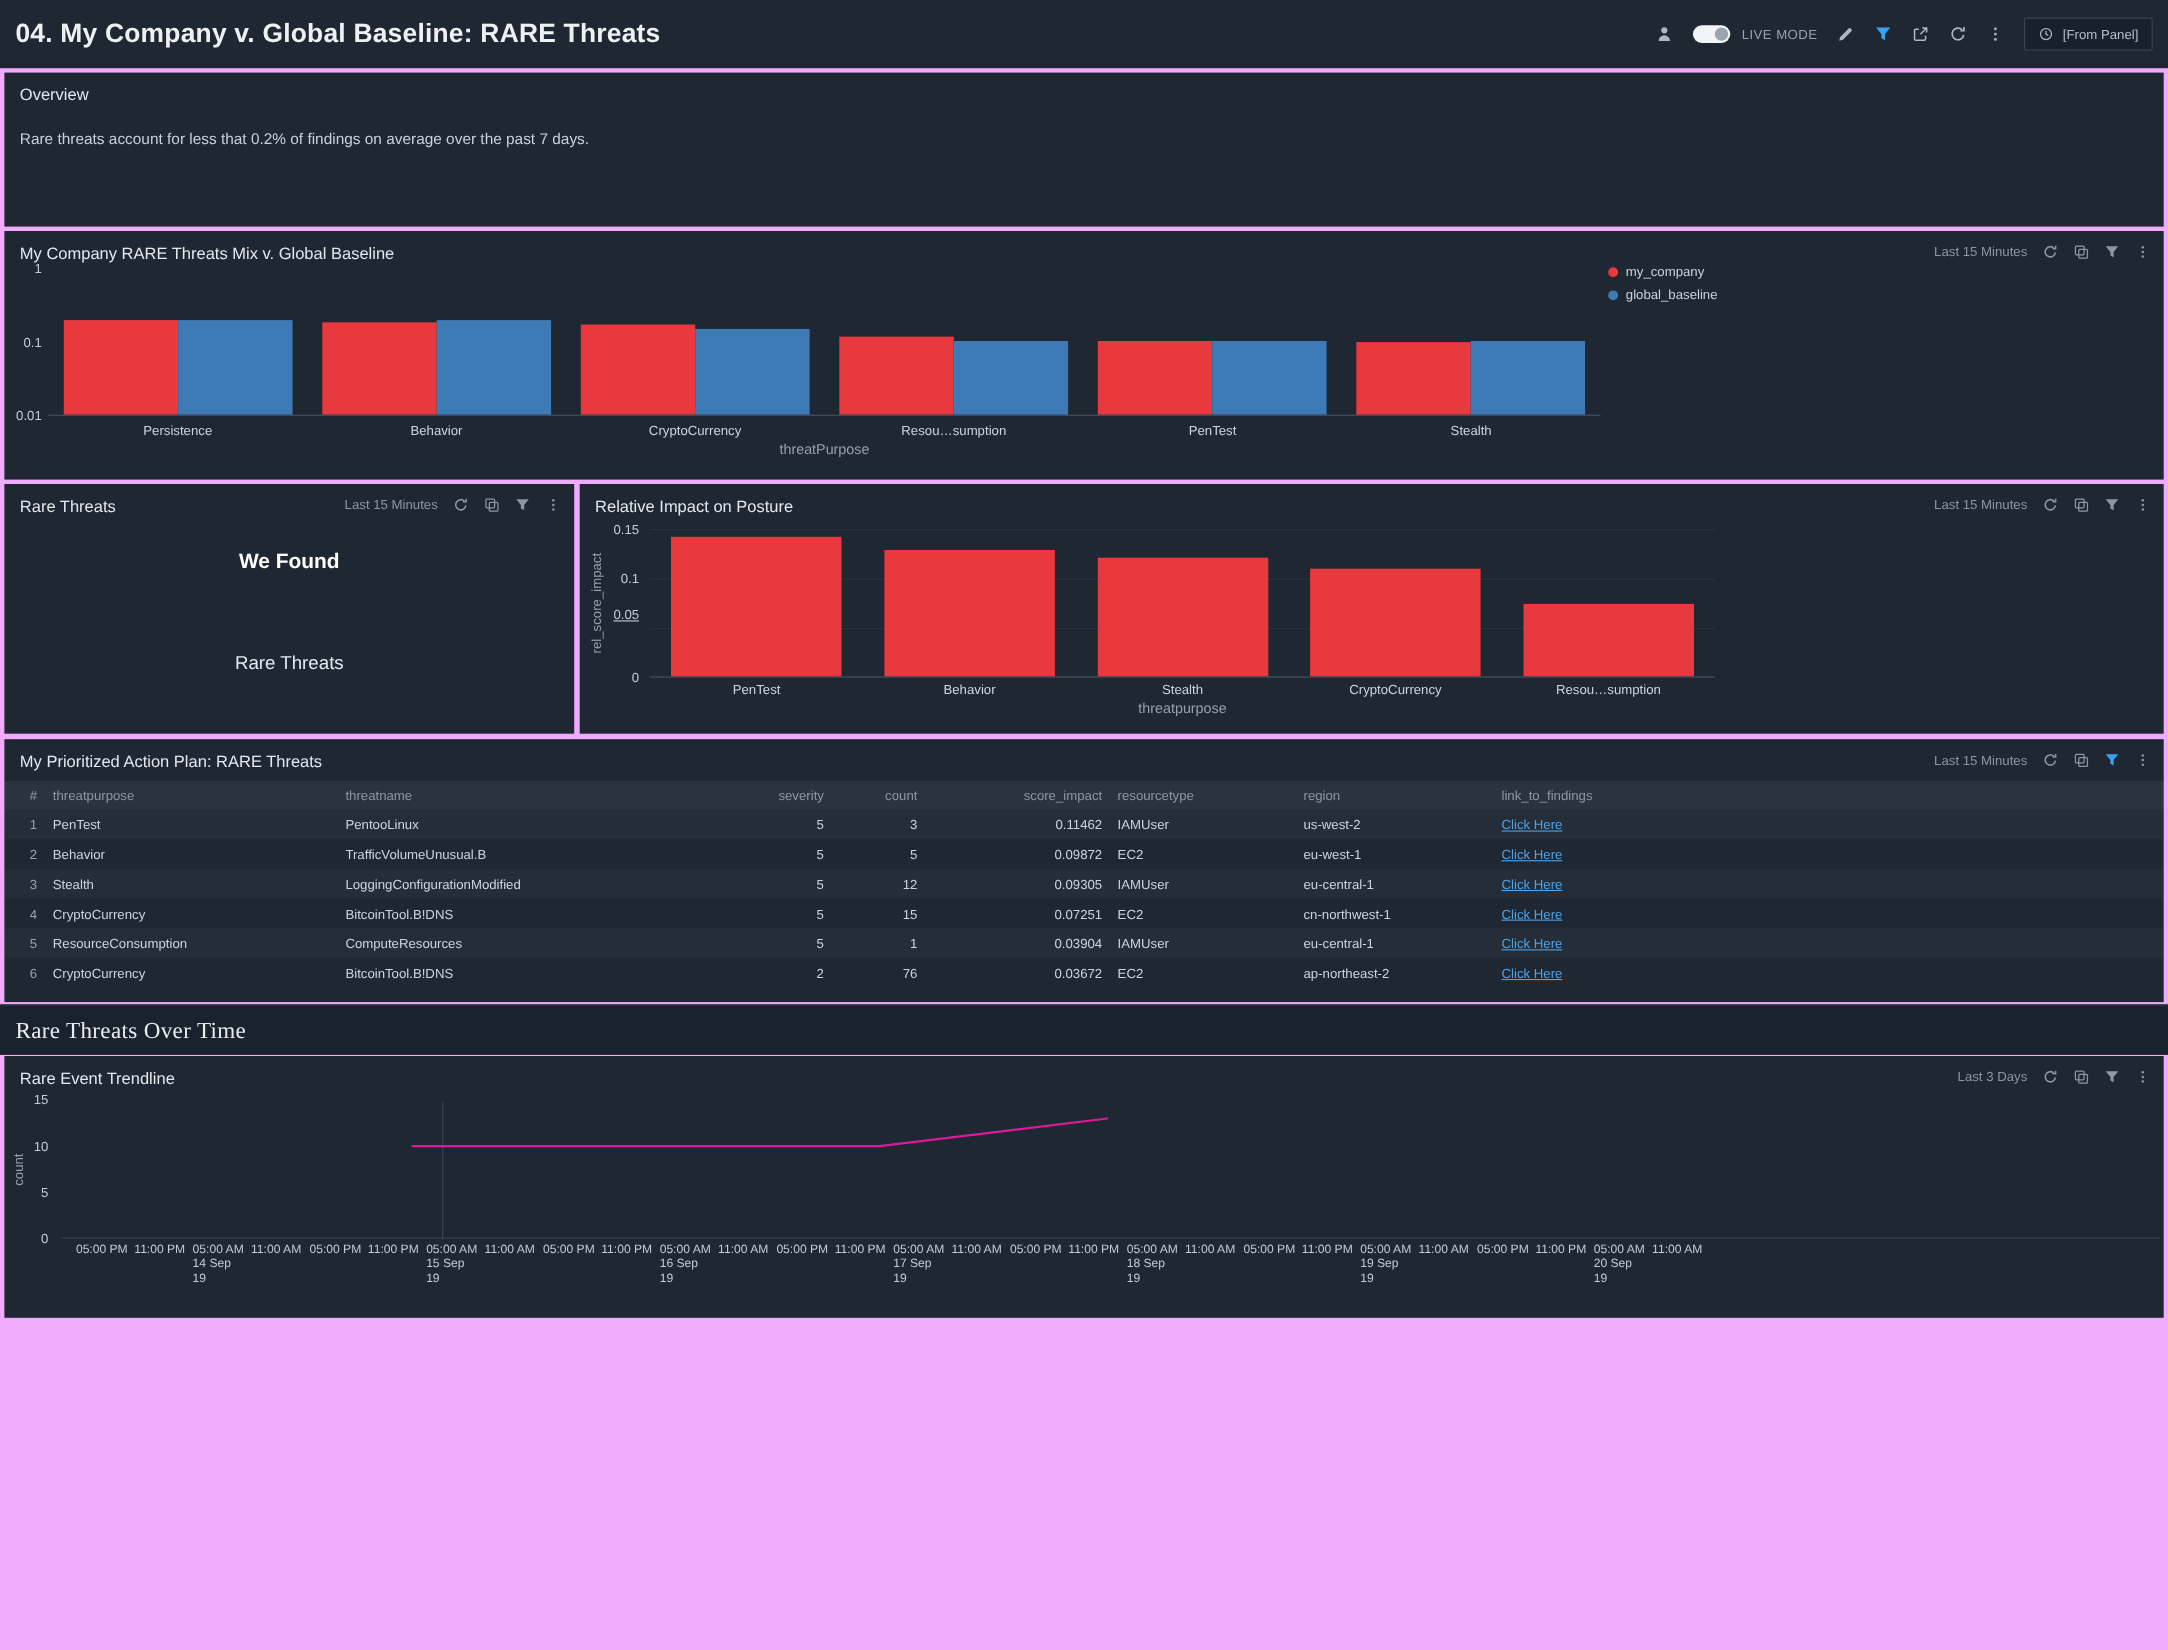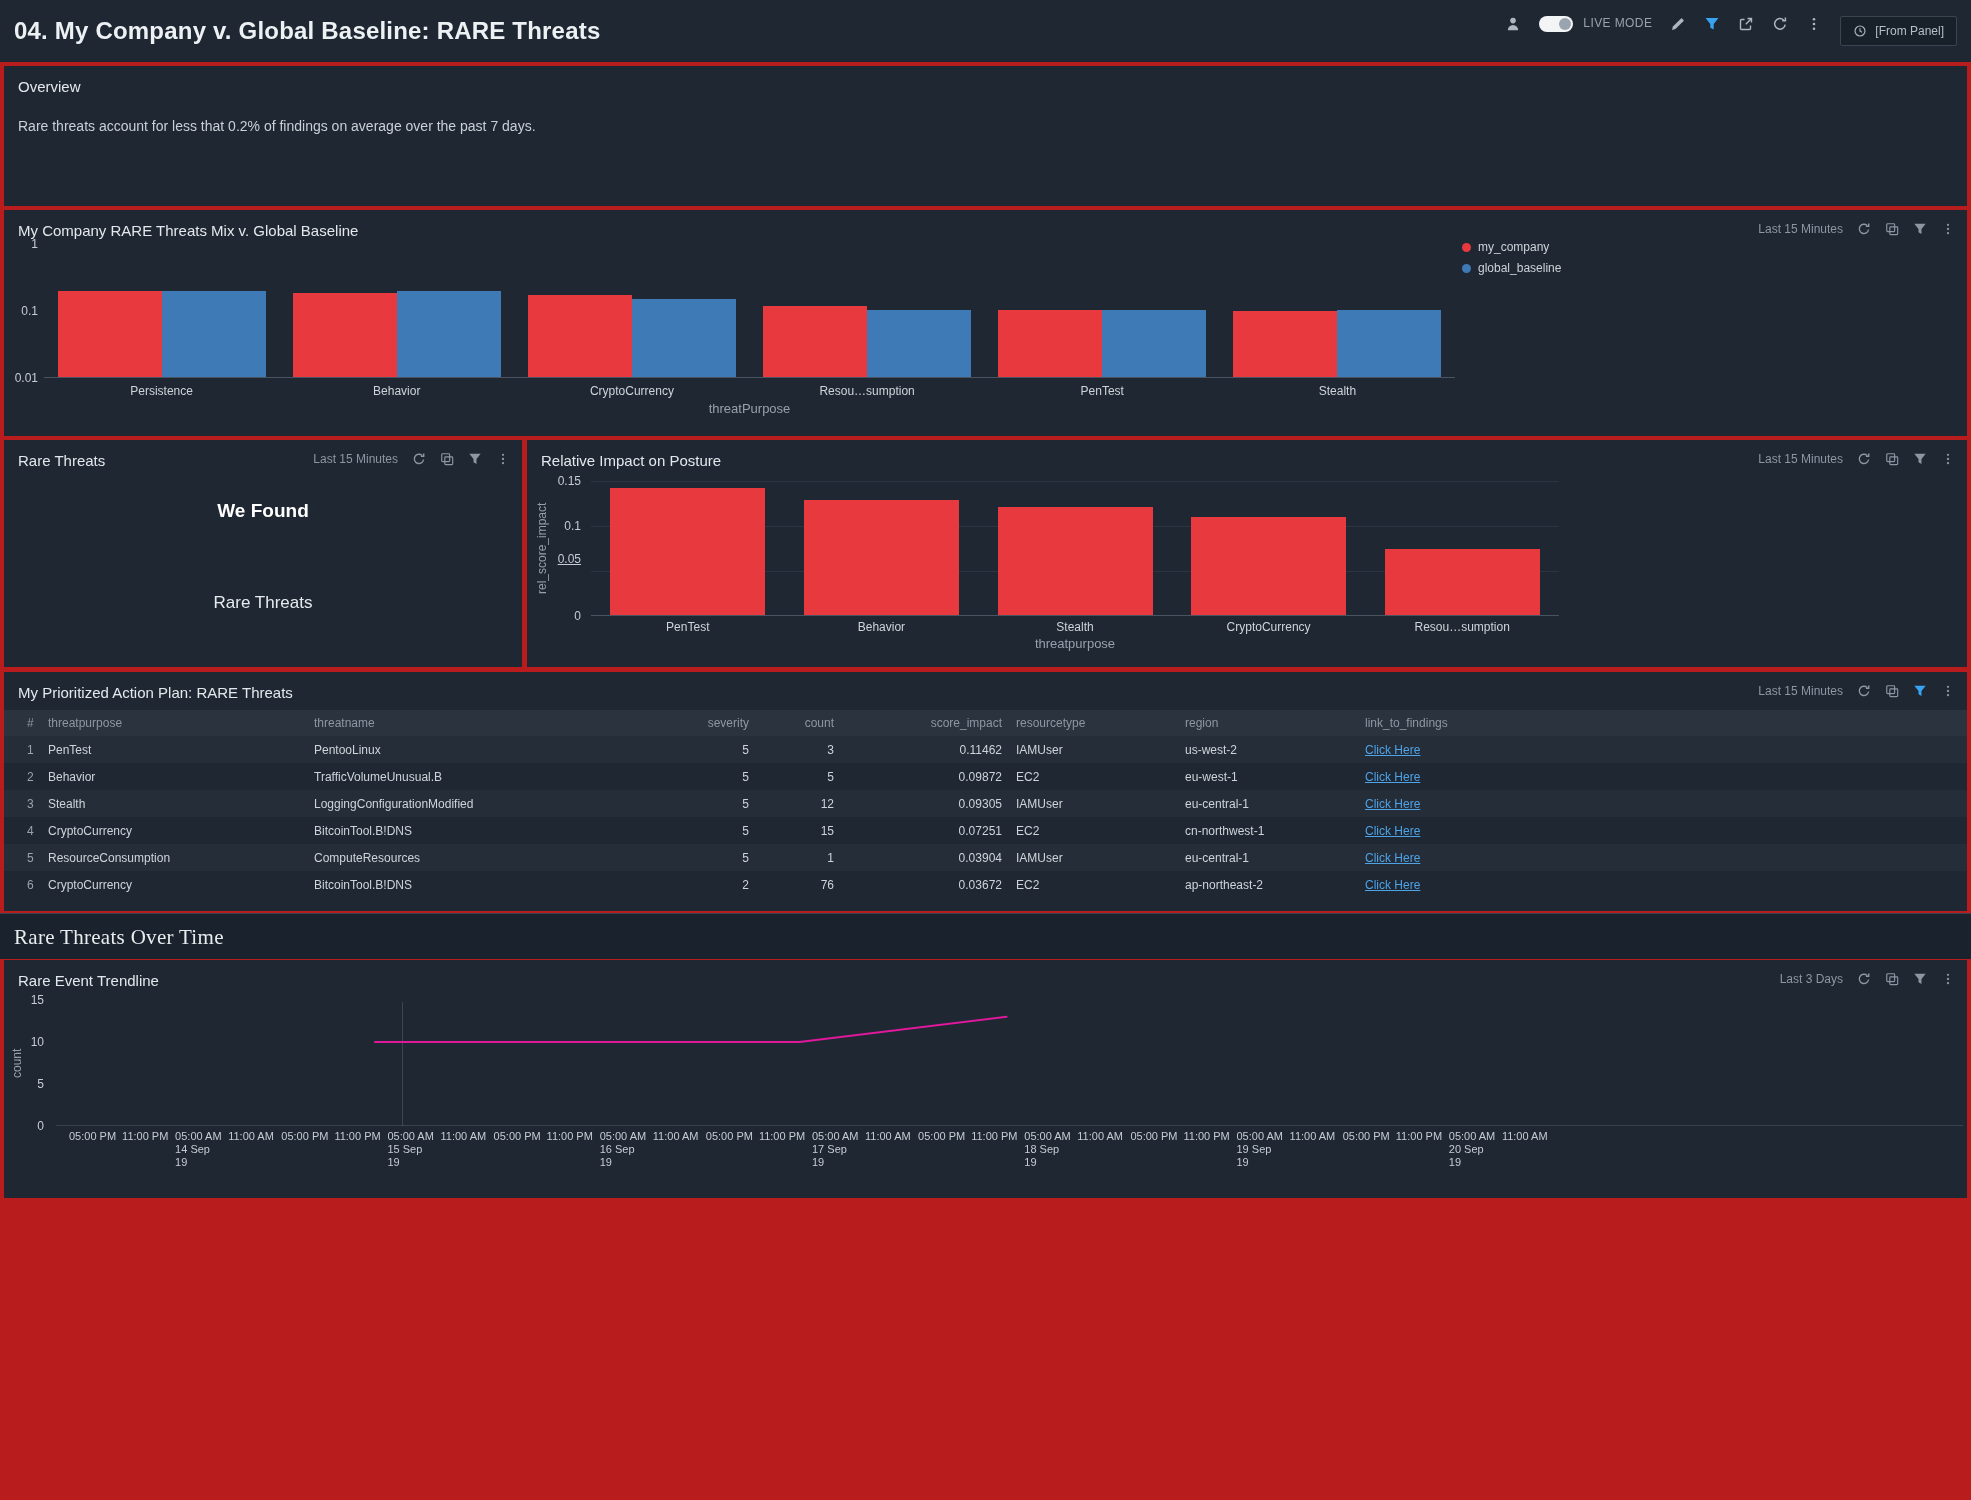--- a/index.html
+++ b/index.html
@@ -1,25 +1,25 @@
 <!DOCTYPE html>
 <html style="--stat-red: #f4494f; --link-blue: #4ea3e6; --accent-blue: #38a3f1; --bar-red: #e8393f; --bar-blue: #3d7ab6; --line-magenta: #e0189b;"><head>
 <meta charset="utf-8">
 <style>
   *{margin:0;padding:0;box-sizing:border-box}
   html,body{background:#10151d}
   body{font-family:"Liberation Sans",sans-serif;color:#cdd3da}
   a{text-decoration:none}
-  .page{position:relative;width:1971px;height:1500px;background:#b91c1c;overflow:hidden}
+  .page{position:relative;width:1971px;height:1500px;background:#f0abfc;overflow:hidden}
 
   
   .topbar{position:absolute;left:0;top:0;width:1971px;height:62px;background:#1e2732;
           display:flex;align-items:center;justify-content:space-between;padding:0 14px}
   .topbar h1{font-size:24px;font-weight:700;color:#eef1f4;letter-spacing:.2px;white-space:nowrap}
-  .topbar-controls{display:flex;align-items:flex-start;gap:18px;color:#aeb7c0}
+  .topbar-controls{display:flex;align-items:center;gap:18px;color:#aeb7c0}
   .icon{display:inline-flex;width:16px;height:16px;color:#aeb7c0}
   .icon svg{width:100%;height:100%}
   .icon.clickable{cursor:pointer}
   .icon.blue{color:var(--accent-blue,#38a3f1)}
   .toggle{width:34px;height:16px;border-radius:9px;background:#f2f4f6;position:relative;cursor:pointer;flex:0 0 auto}
   .toggle .knob{position:absolute;right:2px;top:2px;width:12px;height:12px;border-radius:50%;background:#9aa4ae}
   .live-label{font-size:12px;color:#98a2ad;letter-spacing:.4px;margin-left:-8px}
   .from-panel{display:flex;align-items:center;gap:8px;height:30px;padding:0 12px;border:1px solid #3b4552;
               background:#182029;border-radius:2px;color:#b6bfc9;font-size:12px;cursor:pointer;white-space:nowrap}
 

